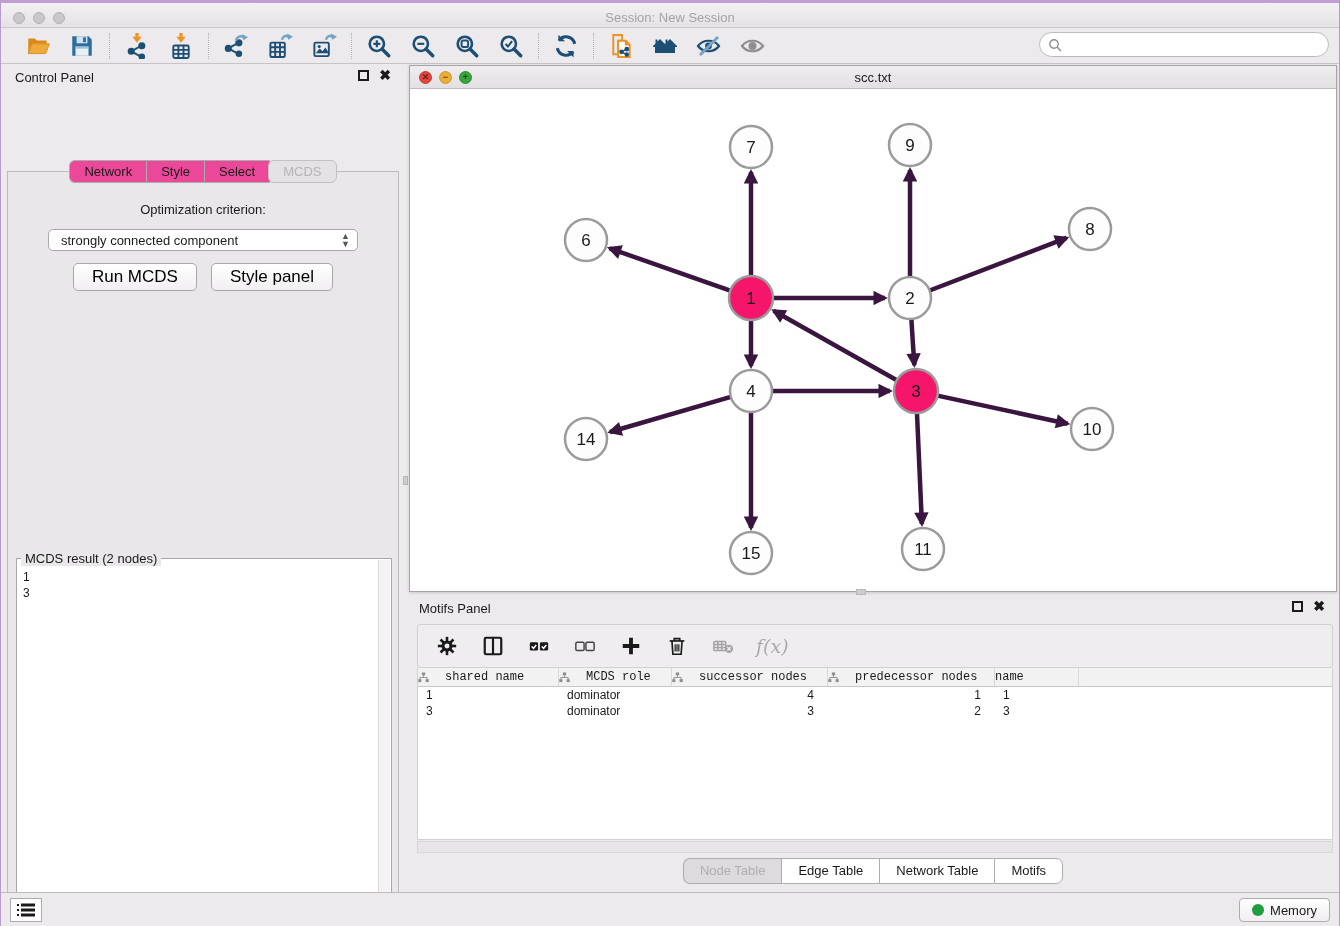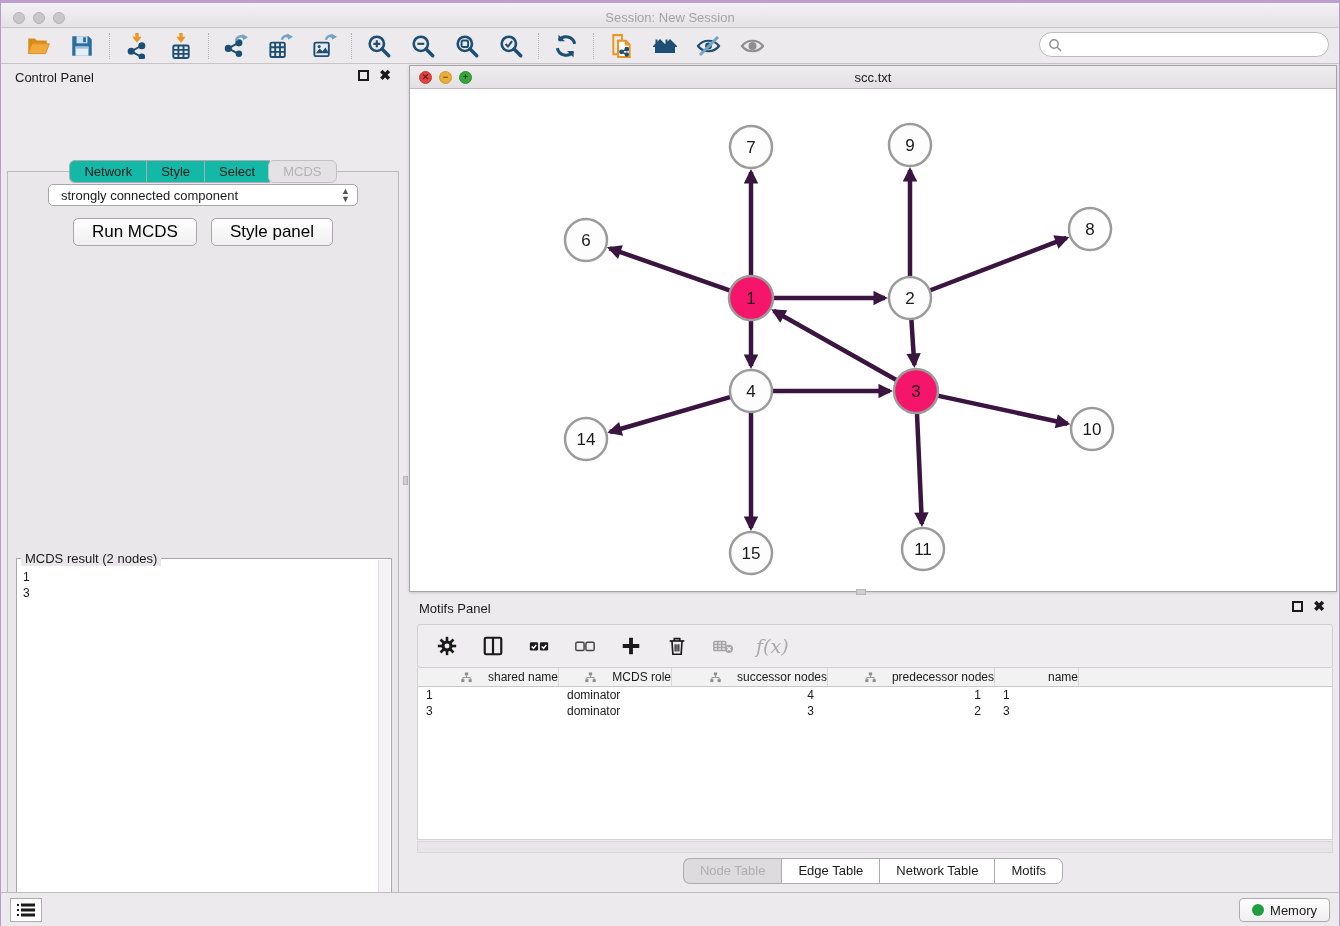--- a/index.html
+++ b/index.html
@@ -27,21 +27,21 @@
   .search-wrap { position:absolute; right:10px; top:4px; width:290px; height:25px;
     background:#fff; border:1px solid #BDBBBD; border-radius:13px; display:flex; align-items:center; padding-left:8px; }
   .search-wrap input { border:none; outline:none; flex:1; font-size:12px; background:transparent; font-family:"Liberation Sans",sans-serif; }
   
   .control-panel { position:absolute; left:0; top:64px; width:404px; height:828px; background:#ECEAEC; }
   .panel-head { position:relative; height:26px; padding:6px 0 0 14px; font-size:13px; color:#1a1a1a; }
   .panel-head .panel-icons { position:absolute; right:14px; top:6px; display:flex; gap:10px; }
   .float-icon { width:11px; height:11px; border:2px solid #1a1a1a; display:inline-block; }
   .close-icon { font-size:14px; font-weight:bold; color:#1a1a1a; line-height:11px; }
   .cp-tabs { position:absolute; left:0; top:96px; width:100%; display:flex; justify-content:center; z-index:2; }
-  .cp-tab { padding:3px 14px; background:#14b8a6; border:1px solid #ADABAD; border-right:none; font-size:13px; cursor:pointer; }
+  .cp-tab { padding:3px 14px; background:#ec4899; border:1px solid #ADABAD; border-right:none; font-size:13px; cursor:pointer; }
   .cp-tab:first-child { border-radius:6px 0 0 6px; }
   .cp-tab.last-white { border-right:1px solid #ADABAD; border-radius:0; }
   .cp-tab.active { background:#E4E2E4; color:#B5B3B5; border:1px solid #C2C0C2; border-radius:6px; margin-left:-2px; }
   .cp-body { position:absolute; left:6px; top:107px; width:392px; height:775px;
     background:#E9E7E9; border:1px solid #BDBBBD; }
   .opt-label { text-align:center; margin-top:30px; font-size:13px; }
   .dropdown { position:relative; margin:12px auto 0 auto; width:310px; height:22px; background:#fff;
     border:1px solid #A9A7A9; border-radius:5px; font-size:13px; padding:3px 22px 0 12px;
     white-space:nowrap; overflow:hidden; cursor:pointer; }
   .dropdown .stepper { position:absolute; right:7px; top:2px; font-size:9px; line-height:8px; color:#555; text-align:center; }
@@ -67,22 +67,22 @@
   #graph-svg { position:absolute; left:0; top:23px; }
   
   .table-panel { position:absolute; left:404px; top:595px; width:936px; height:295px; background:#ECEAEC; }
   .tp-toolbar { position:absolute; left:12px; top:29px; width:916px; height:44px; background:#EFEDEF;
     border:1px solid #D2D0D2; border-radius:3px; display:flex; align-items:center; gap:20px; padding-left:16px; }
   .tp-btn { display:flex; align-items:center; justify-content:center; width:26px; height:26px; cursor:pointer; }
   .tp-btn svg { width:22px; height:22px; }
   .fx-label { font-family:"DejaVu Serif", serif; font-style:italic; color:#ABA9AB; font-size:19px; }
   .tp-table { position:absolute; left:12px; top:73px; width:916px; height:172px; background:#fff; border:1px solid #D2D0D2; border-top:none; }
   .thead { display:flex; height:19px; background:#F3F2F3; border-bottom:1px solid #C9C7C9; }
-  .th { display:flex; align-items:center; justify-content:flex-end; gap:16px; font-size:12px;
-    border-right:1px solid #D9D7D9; height:100%; cursor:pointer; }
+  .th { display:flex; align-items:center; justify-content:flex-start; gap:16px; font-size:12px;
+    border-right:1px solid #D9D7D9; height:100%; cursor:pointer;font-family:Liberation Mono, monospace; }
   .th svg { width:11px; height:11px; }
   .trow { display:flex; height:16px; font-size:12px; }
   .td { padding:1px 8px 0 8px; overflow:hidden; white-space:nowrap; }
   .td.right { text-align:right; padding-right:14px; }
   .tp-strip { position:absolute; left:12px; bottom:37px; width:916px; height:12px; background:#E7E5E7; border:1px solid #D9D7D9; }
   .tp-tabs { position:absolute; bottom:6px; left:0; width:100%; display:flex; justify-content:center; }
   .tp-tab { padding:4px 16px 5px 16px; background:#fff; border:1px solid #ADABAD; border-right:none; font-size:13px; cursor:pointer; }
   .tp-tab:first-child { border-radius:7px 0 0 7px; }
   .tp-tab:last-child { border-right:1px solid #ADABAD; border-radius:0 7px 7px 0; }
   .tp-tab.active { background:#DDDBDD; color:#B0AEB0; }
@@ -287,20 +287,21 @@
       <span class="close-icon">✖</span>
     </span>
   </div>
   <div class="cp-tabs" id="cp-tabs">
       <div class="cp-tab">Network</div>
       <div class="cp-tab">Style</div>
       <div class="cp-tab last-white">Select</div>
       <div class="cp-tab active">MCDS</div>
     </div>
   <div class="cp-body">
+    <div class="opt-label">Optimization criterion:</div>
     <div class="dropdown">
       <span>strongly connected component</span>
       <span class="stepper">▲<br>▼</span>
     </div>
     <div class="btn-row">
       <button class="push-btn">Run MCDS</button>
       <button class="push-btn">Style panel</button>
     </div>
     <div class="result-box">
       <div class="result-legend">MCDS result (2 nodes)</div>

